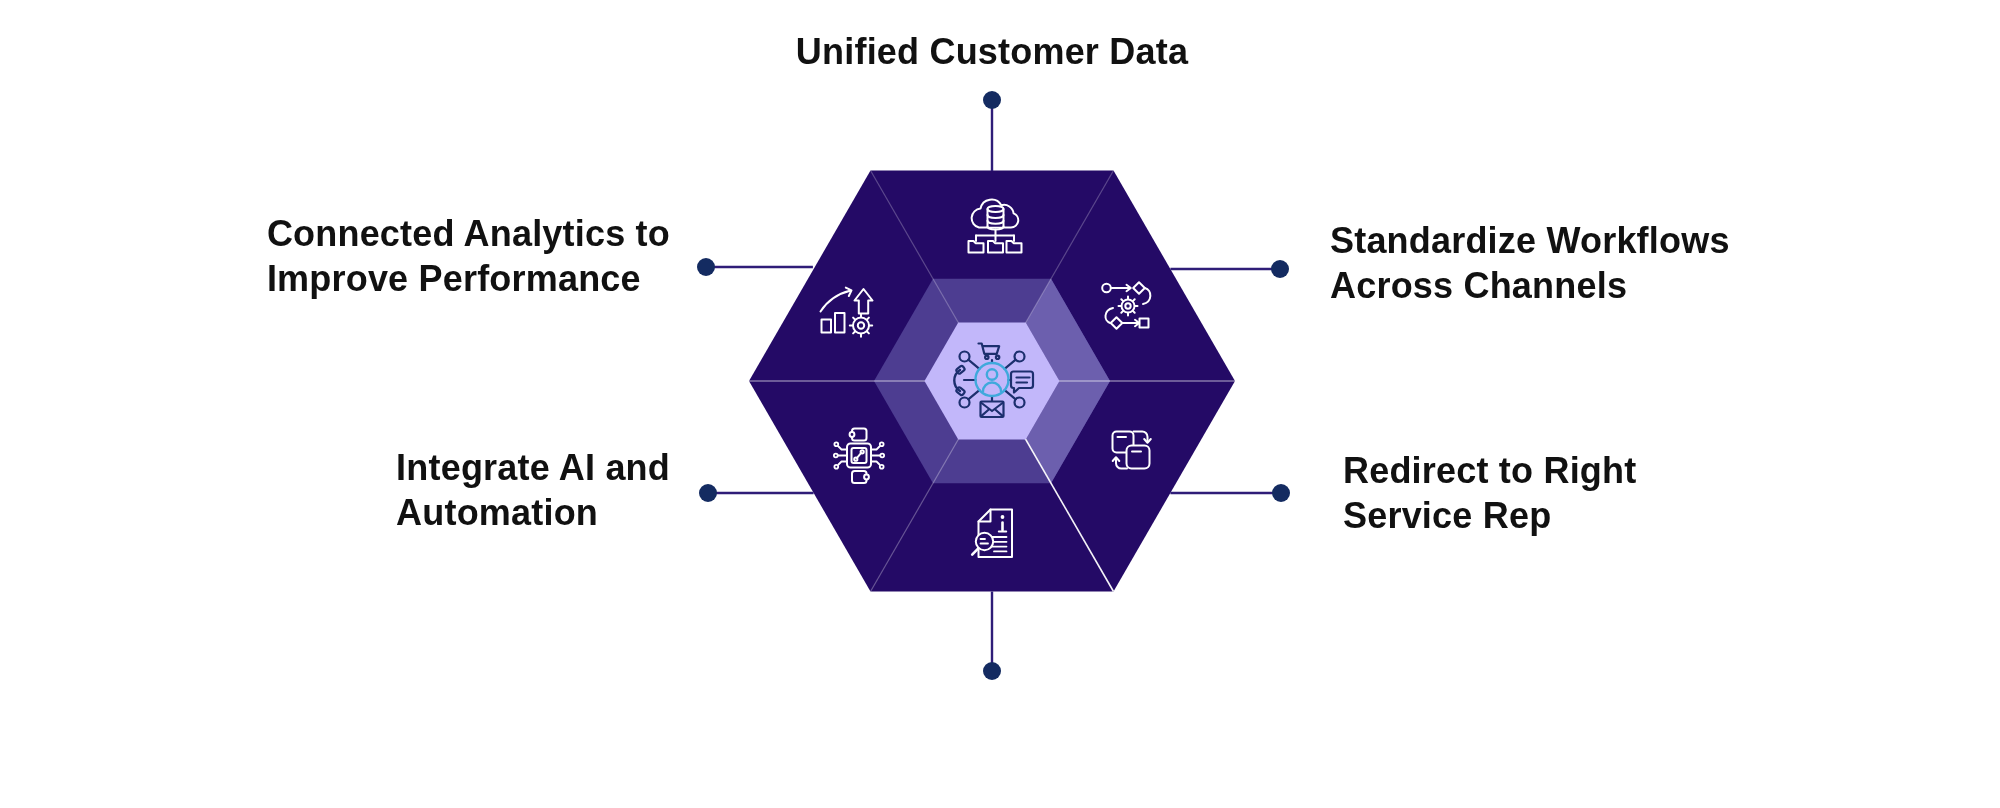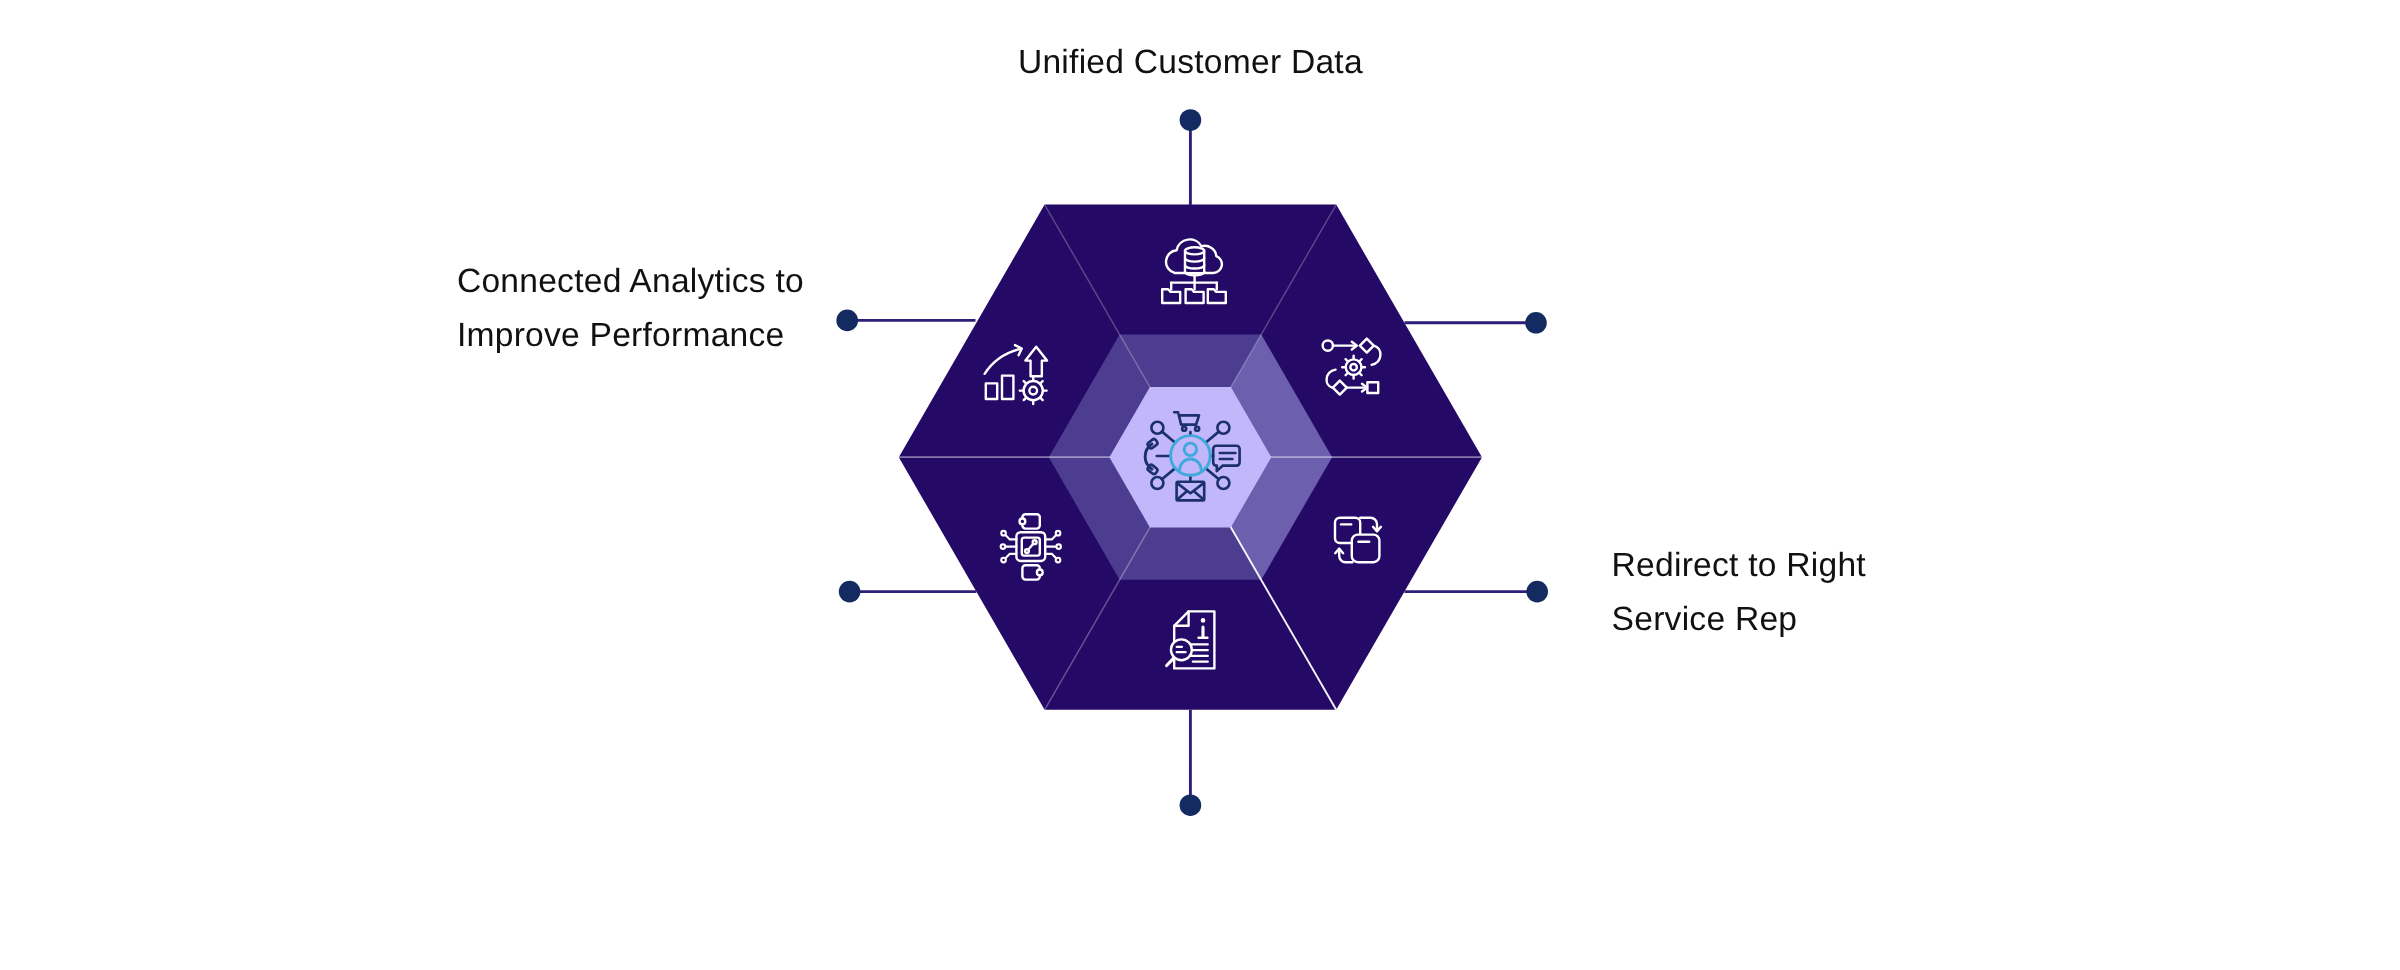--- a/index.html
+++ b/index.html
@@ -1,18 +1,18 @@
 <!DOCTYPE html>
 <html style="--background: #ffffff; --label-text: #111111; --hex-outer: #240a66; --hex-mid: #4d3d91; --hex-mid-light: #6c5fae; --hex-inner: #c2b7fa; --divider-line: #ffffff; --connector-line: #2f1d78; --connector-dot: #142b61; --icon-stroke: #ffffff; --center-icon-navy: #1c2f6e; --center-icon-cyan: #3fa9dc;"><head>
 <meta charset="utf-8">
 <style>
   html,body{margin:0;padding:0;background:#fff;}
   .stage{position:relative;width:2000px;height:808px;background:var(--background,#ffffff);overflow:hidden;font-family:"Liberation Sans",sans-serif;}
   .diagram-svg{position:absolute;left:0;top:0;}
-  .label{position:absolute;font-size:28px;line-height:45px;font-weight:400;color:var(--label-text,#111111);white-space:pre-line;letter-spacing:.2px;}
+  .label{position:absolute;font-size:36px;line-height:45px;font-weight:700;color:var(--label-text,#111111);white-space:pre-line;letter-spacing:.2px;}
   .label.center{text-align:center;}
   .label.right{text-align:left;}
   .label.left{text-align:left;}
   .hex-outer{fill:var(--hex-outer);}
   .hex-mid{fill:var(--hex-mid);}
   .hex-facet{fill:var(--hex-mid-light);}
   .hex-inner{fill:var(--hex-inner);}
   .divider{stroke:var(--divider-line);fill:none;}
   .conn{stroke:var(--connector-line);stroke-width:2.4;fill:none;}
   .dot{fill:var(--connector-dot);}
@@ -205,15 +205,19 @@
         <circle cx="992" cy="379.5" r="16.5"></circle>
         <circle cx="992" cy="374.5" r="5.2"></circle>
         <path d="M 983,391.5 a 9,9 0 0 1 18,0"></path>
       </g>
     </g>
   </svg>
 
   <div class="label center" style="left:692px;top:29px;width:600px;">Unified Customer Data</div>
   <div class="label right" style="right:1330px;top:211px;">Connected Analytics to
 Improve Performance</div>
+  <div class="label left" style="left:1330px;top:218px;">Standardize Workflows
+Across Channels</div>
+  <div class="label right" style="right:1330px;top:445px;">Integrate AI and
+Automation</div>
   <div class="label left" style="left:1330px;top:448px;margin-left:13px;">Redirect to Right
 Service Rep</div>
 </div>
 
 </body></html>

